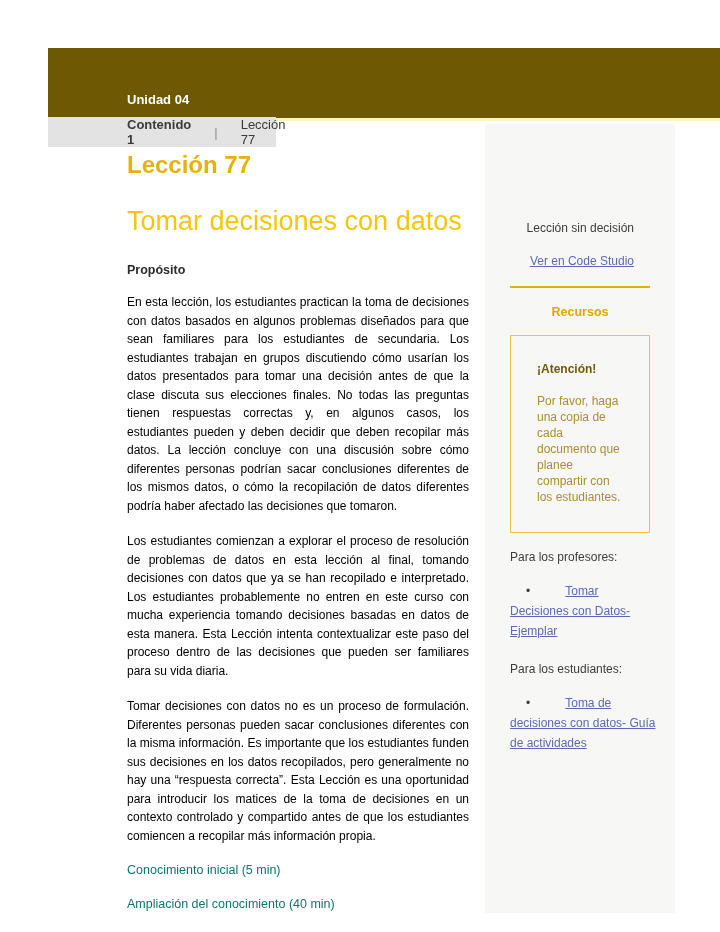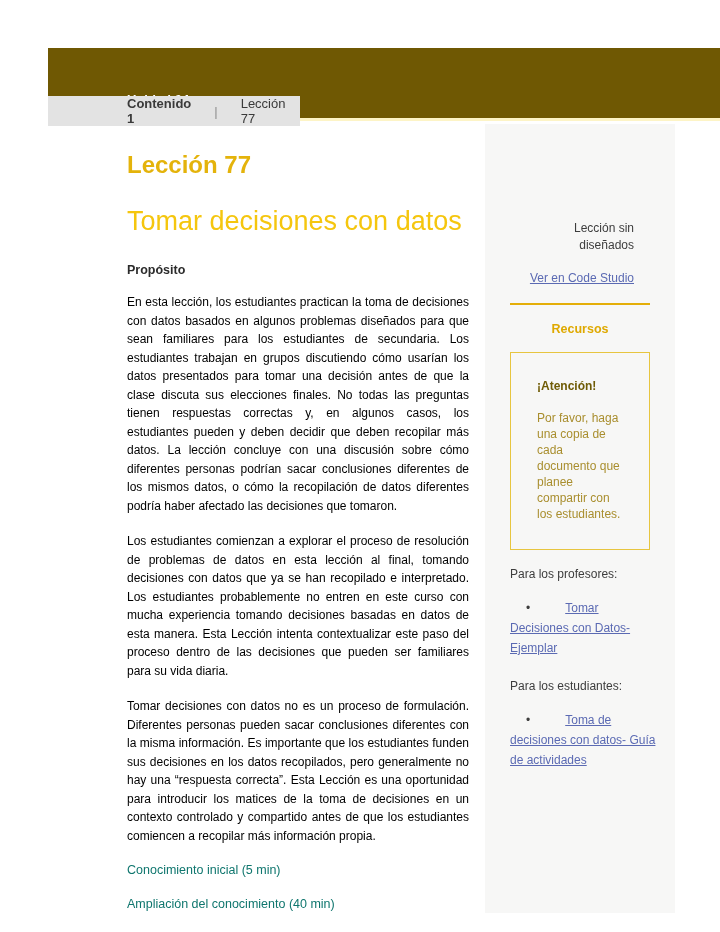--- a/index.html
+++ b/index.html
@@ -16,22 +16,22 @@
     position: absolute; left: 0; top: 0;
     width: 720px; height: 73px;
     background: #6f5803;
     border-bottom: 3px solid #fdf4c6;
   }
   .unit-label {
     position: absolute; left: 63px; top: 28px;
     color: #ffffff; font-weight: bold; font-size: 13px;
   }
   .content-tab {
-    position: absolute; left: 0; top: 48px;
-    width: 252px; height: 30px;
+    position: absolute; left: 0; top: 69px;
+    width: 228px; height: 30px;
     background: #e3e3e3;
     z-index: 2;
     display: flex; align-items: center;
     padding-left: 63px;
     font-size: 13px; color: #3a3a3a;
   }
   .tab-content-label { font-weight: bold; }
   .tab-separator { color: #8f8f8f; margin: 0 7px; font-weight: 300; }
 
   
@@ -131,21 +131,21 @@
   <p class="body-par">En esta lección, los estudiantes practican la toma de decisiones con datos basados en algunos problemas diseñados para que sean familiares para los estudiantes de secundaria. Los estudiantes trabajan en grupos discutiendo cómo usarían los datos presentados para tomar una decisión antes de que la clase discuta sus elecciones finales. No todas las preguntas tienen respuestas correctas y, en algunos casos, los estudiantes pueden y deben decidir que deben recopilar más datos. La lección concluye con una discusión sobre cómo diferentes personas podrían sacar conclusiones diferentes de los mismos datos, o cómo la recopilación de datos diferentes podría haber afectado las decisiones que tomaron.</p>
   <p class="body-par">Los estudiantes comienzan a explorar el proceso de resolución de problemas de datos en esta lección al final, tomando decisiones con datos que ya se han recopilado e interpretado. Los estudiantes probablemente no entren en este curso con mucha experiencia tomando decisiones basadas en datos de esta manera. Esta Lección intenta contextualizar este paso del proceso dentro de las decisiones que pueden ser familiares para su vida diaria.</p>
   <p class="body-par">Tomar decisiones con datos no es un proceso de formulación. Diferentes personas pueden sacar conclusiones diferentes con la misma información. Es importante que los estudiantes funden sus decisiones en los datos recopilados, pero generalmente no hay una “respuesta correcta”. Esta Lección es una oportunidad para introducir los matices de la toma de decisiones en un contexto controlado y compartido antes de que los estudiantes comiencen a recopilar más información propia.</p>
   <div class="sequence-item">Conocimiento inicial (5 min)</div>
   <div class="sequence-item">Ampliación del conocimiento (40 min)</div>
   <div class="sequence-item">Transferencia del conocimiento (10 min)</div>
 </div>
 
 <div class="sidebar">
   <div class="offline-block">
-    <div>Lección sin diseñados</div>
+    <div>Lección sin decisión</div>
     <a href="#" class="link">Ver en Code Studio</a>
   </div>
   <hr class="sidebar-divider">
   <div class="resources-heading">Recursos</div>
   <div class="attention-box">
     <div class="attention-title">¡Atención!</div>
     <div class="attention-text">Por favor, haga una copia de cada documento que planee compartir con los estudiantes.</div>
   </div>
   <div class="audience-label">Para los profesores:</div>
   <div class="res-item res-item-teachers">

